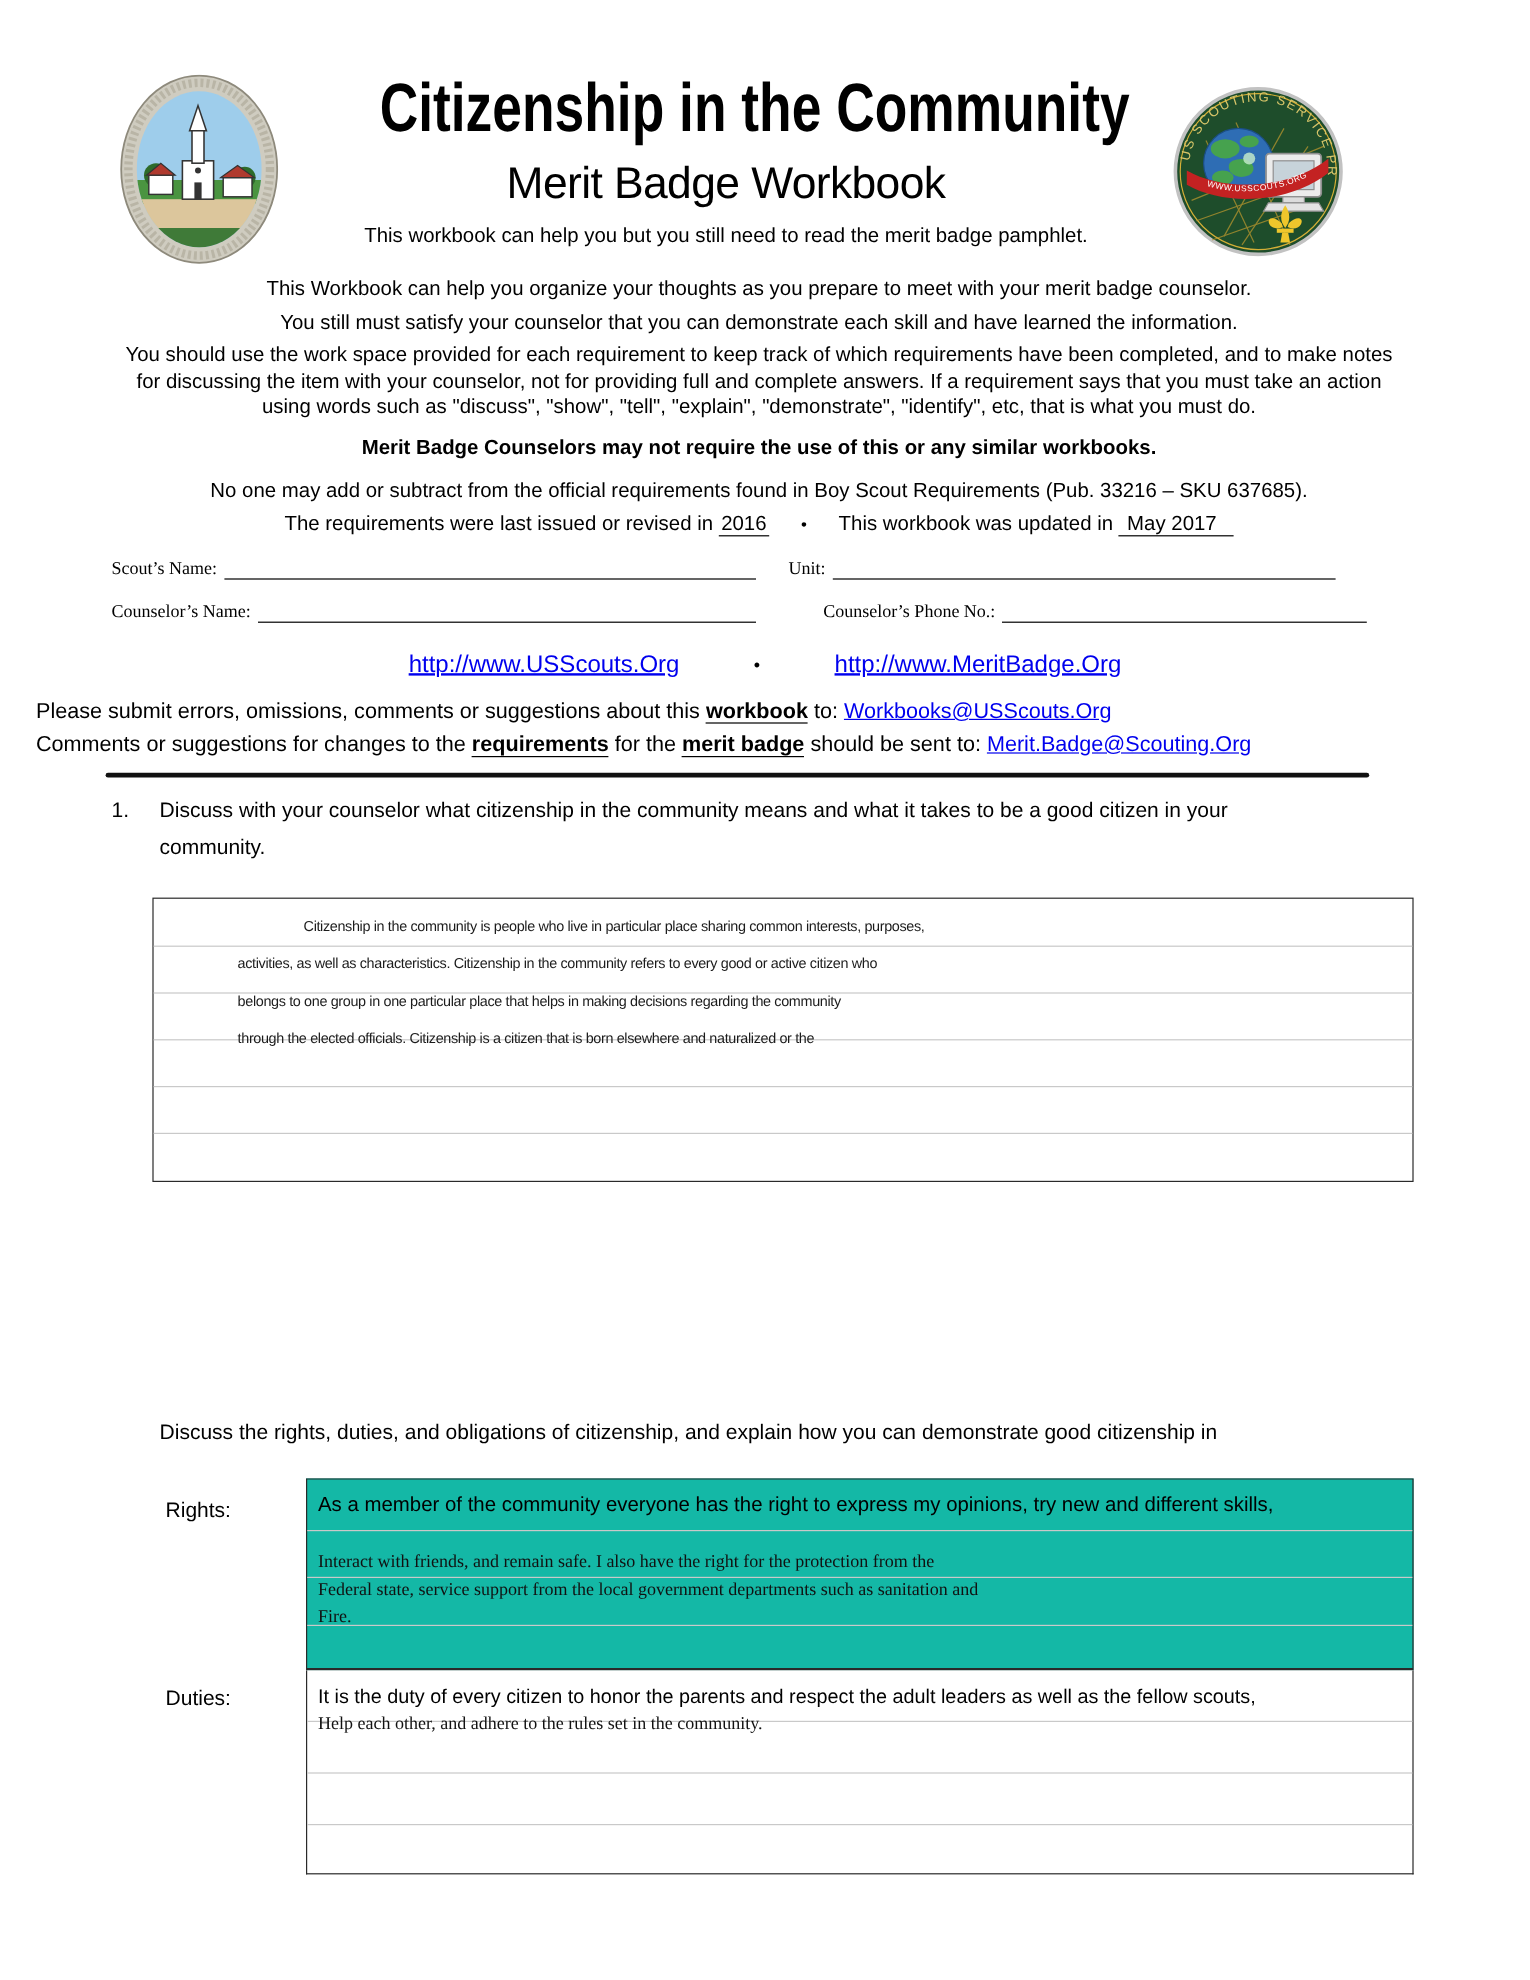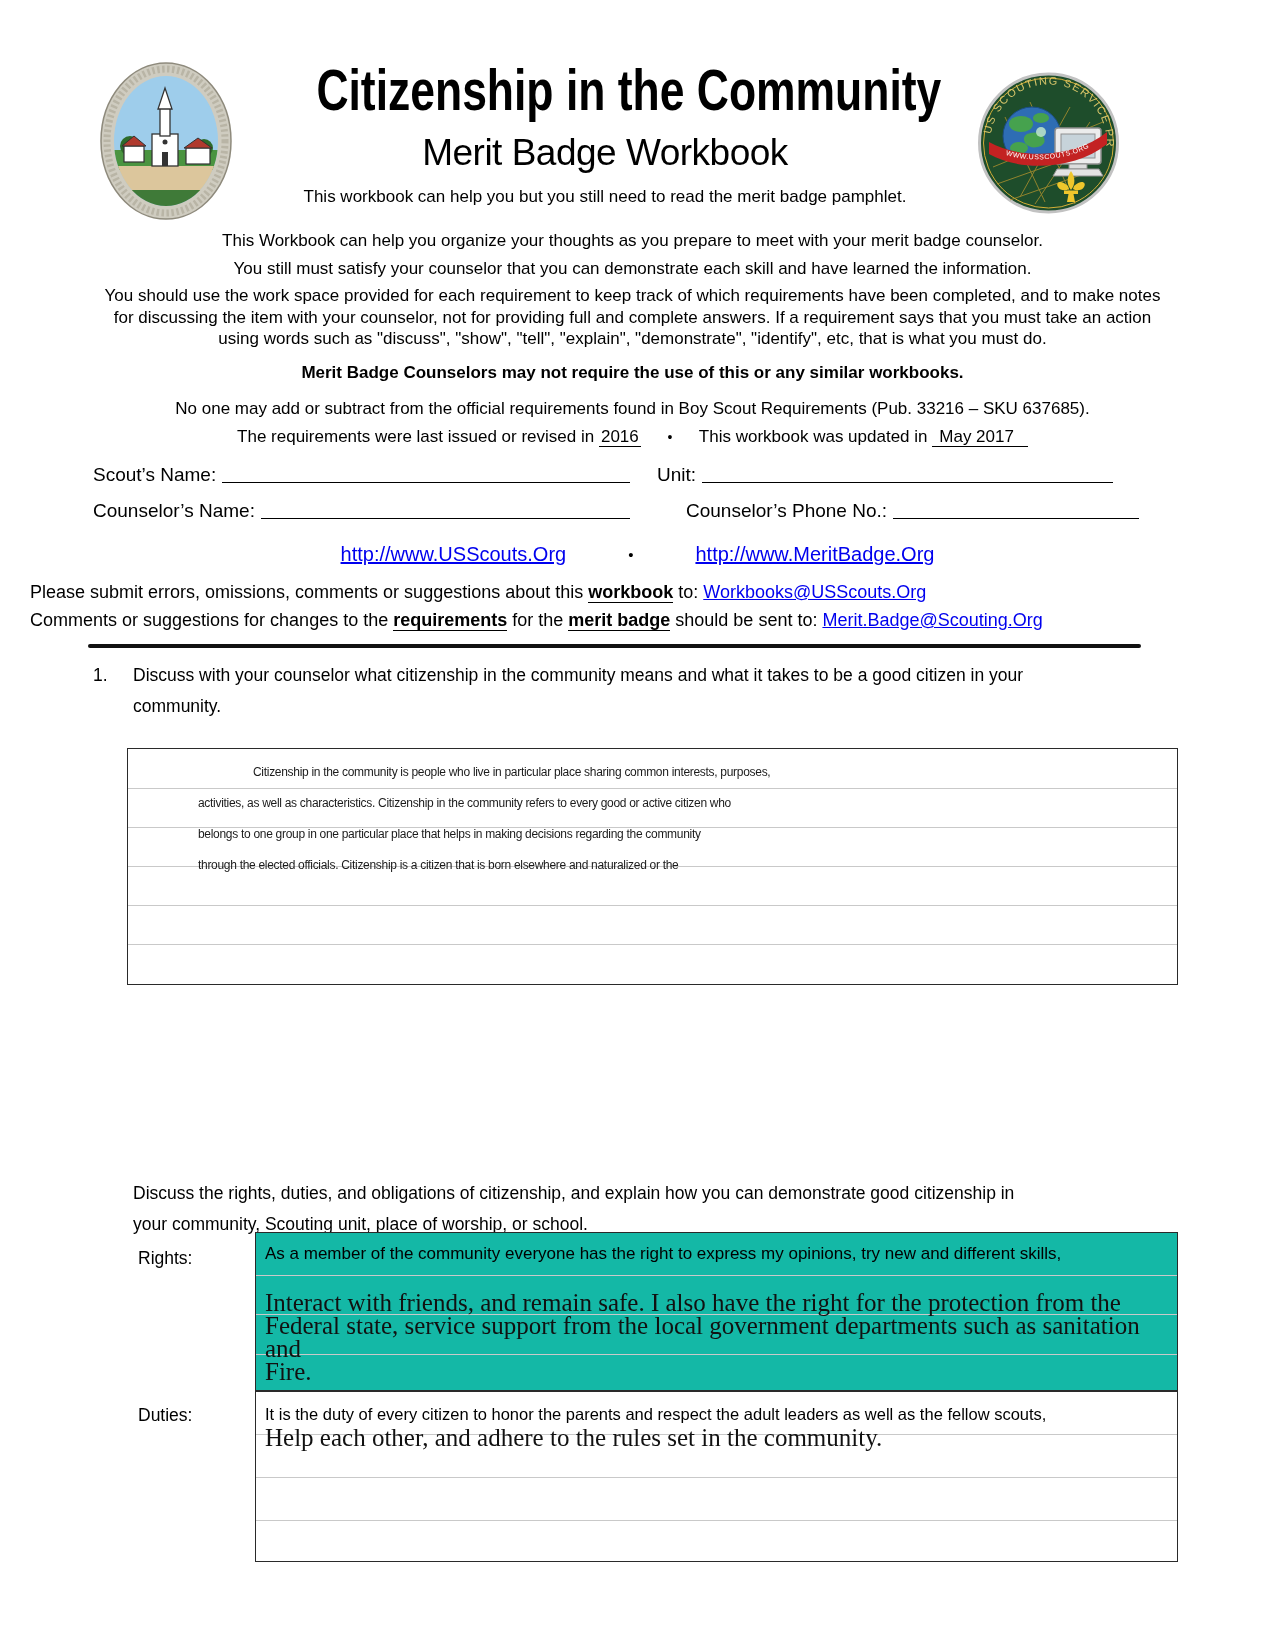--- a/index.html
+++ b/index.html
@@ -21,21 +21,21 @@
   .intro { position:absolute; left:10px; top:230px; width:1245px; text-align:center;
            font-size:17px; line-height:21.5px; }
   .intro .para { margin-bottom:6px; }
   .counselor-note { font-weight:bold; margin-top:12px; }
   .no-change { margin-top:15px; }
   .revision { margin-top:6px; }
   .u  { border-bottom:1.5px solid #000; padding:0 2px; }
   .u-wide { border-bottom:1.5px solid #000; padding:0 14px 0 7px; }
   .rev-sep { display:inline-block; margin:0 22px; font-size:14px; }
   
-  .fill-row { position:absolute; display:flex; align-items:flex-start; font-size:19px; }
+  .fill-row { position:absolute; display:flex; align-items:flex-end; font-size:15px;font-family:Liberation Serif, serif; }
   .fill-row .blank { flex:1 1 auto; border-bottom:1.3px solid #000; height:19px; margin-left:6px; }
   
   .links-row { position:absolute; top:543px; left:30px; width:1215px; display:flex;
                justify-content:center; align-items:center; gap:62px; font-size:20px; }
   a.blue-link, .blue-link { color:#0000EE; text-decoration:underline; cursor:pointer; }
   .links-row .bullet { color:#000; font-size:15px; }
   .submit-lines { position:absolute; top:582px; left:30px; width:1215px; text-align:left;
                   font-size:18px; line-height:21px; }
   .submit-lines .line2 { margin-top:7px; }
   .bold-u { font-weight:bold; border-bottom:1.5px solid #000; }
@@ -54,21 +54,21 @@
                font-size:12px; line-height:31px; letter-spacing:-0.3px; color:#1b1b1b; }
   .box1-text .first { padding-left:55px; }
   
   .req2 { position:absolute; top:1178px; left:133px; width:1000px; font-size:17.5px; line-height:31px; }
   .side-label { position:absolute; left:138px; font-size:17.5px; }
   .table2 { position:absolute; left:255px; top:1232px; width:923px; }
   .rights-box { position:relative; height:160px; border:1.5px solid #2a2a2a; border-bottom:2px solid #2a2a2a; background:#14b8a6; }
   .duties-box { position:relative; height:170px; border:1.5px solid #2a2a2a; border-top:none; background:#fff; }
   .typed-answer { position:absolute; left:9px; right:4px; font-size:17px; color:#000; }
   .serif-answer { position:absolute; left:9px; right:4px;
-                  font-family:"Liberation Serif", serif; font-size:25px; line-height:23px; color:#111; }
+                  font-family:"Liberation Serif", serif; font-size:15px; line-height:23px; color:#111; }
   .duties-box .typed-answer { font-size:16.5px; }
 </style>
 </head>
 <body>
 
 <div class="page">
 
   <div class="badge-left">
     <svg width="132" height="158" viewBox="0 0 132 158">
       <ellipse cx="66" cy="79" rx="65" ry="78" fill="#cfccc0" stroke="#8e8a7c" stroke-width="1.5"></ellipse>
@@ -218,21 +218,20 @@
     <div class="box1-text">
       <div class="first">Citizenship in the community is people who live in particular place sharing common interests, purposes,</div>
       <div>activities, as well as characteristics. Citizenship in the community refers to every good or active citizen who</div>
       <div>belongs to one group in one particular place that helps in making decisions regarding the community</div>
       <div>through the elected officials. Citizenship is a citizen that is born elsewhere and naturalized or the</div>
     </div>
   </div>
 
   <div class="req2">
     <div>Discuss the rights, duties, and obligations of citizenship, and explain how you can demonstrate good citizenship in</div>
-    <div>your community, Scouting unit, place of worship, or school.</div>
   </div>
 
   <div class="side-label" style="top:1248px;">Rights:</div>
   <div class="side-label" style="top:1405px;">Duties:</div>
 
   <div class="table2">
     <div class="rights-box">
       <div class="rule-line" style="top:42px;"></div>
       <div class="rule-line" style="top:81px;"></div>
       <div class="rule-line" style="top:121px;"></div>

